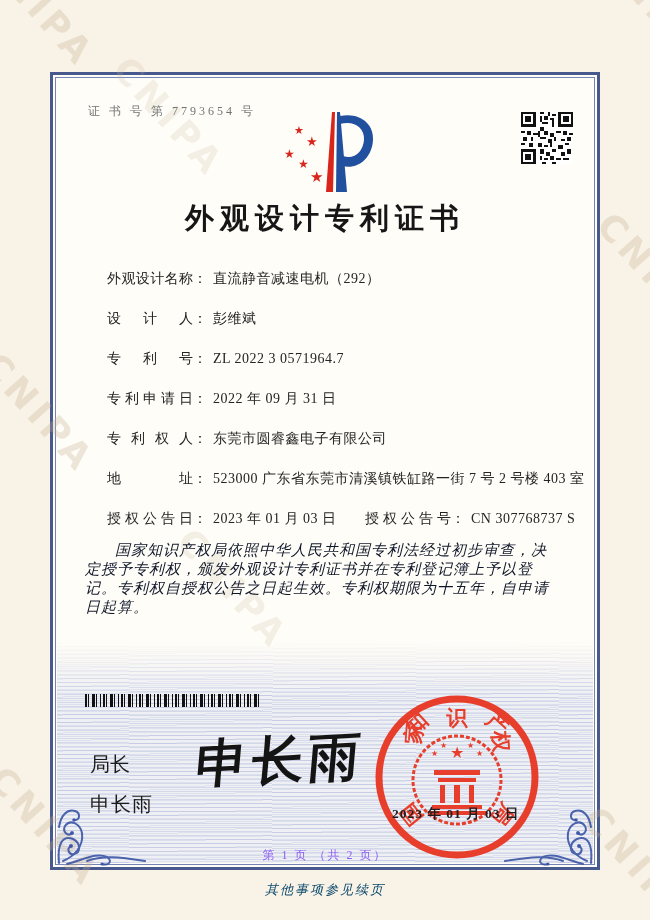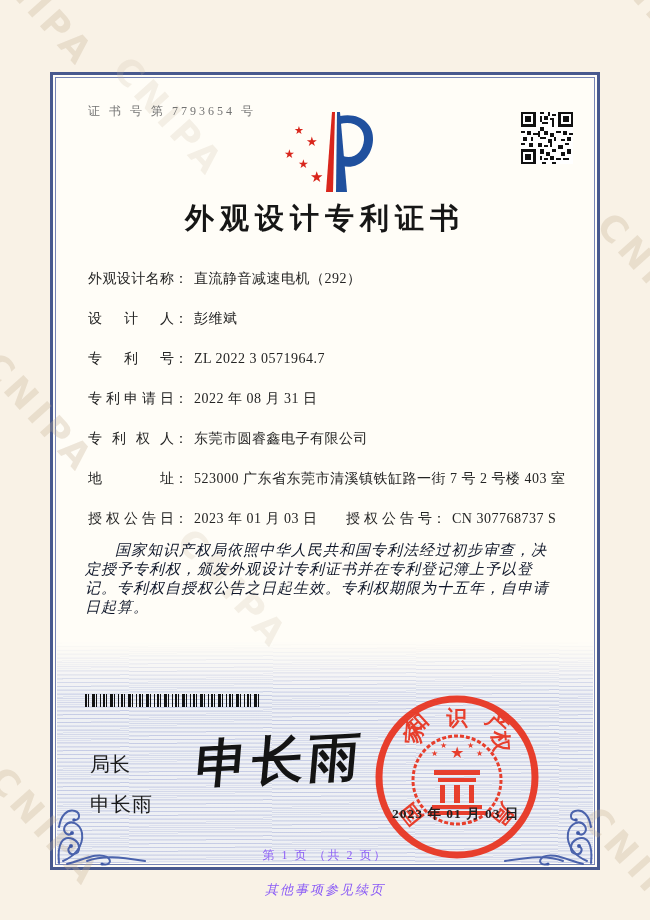--- a/index.html
+++ b/index.html
@@ -44,21 +44,21 @@
   
   .content { position:absolute; inset:0; z-index:3; }
   .cert-number { position:absolute; left:88px; top:103px; font-size:12px; letter-spacing:3px; color:#737373; }
   .qr { position:absolute; left:521px; top:112px; width:52px; height:52px; }
   .logo { position:absolute; left:276px; top:106px; width:104px; height:92px; }
   .title {
     position:absolute; left:0; right:0; top:199px; text-align:center;
     font-size:29px; font-weight:bold; letter-spacing:6px; color:#161616;
   }
   .fields { position:absolute; left:88px; top:270px; width:470px; }
-  .frow { position:relative; height:18px; margin-bottom:22px; white-space:nowrap; font-size:14px; color:#242424; }
+  .frow { position:relative; height:18px; margin-bottom:22px; white-space:nowrap; font-size:14px; color:#242424;margin-left:19px; }
   .flabel {
     display:inline-block; width:86px; text-align:justify; text-align-last:justify;
     -moz-text-align-last:justify; vertical-align:top;
   }
   .fcolon { display:inline-block; margin-right:6px; }
   .fvalue { letter-spacing:0.5px; }
   .fpair2 { position:absolute; left:258px; top:0; }
   .body-text {
     position:absolute; left:85px; top:541px; width:472px;
     font-size:15px; font-style:italic; line-height:19px; letter-spacing:1px;
@@ -80,21 +80,21 @@
     position:absolute; left:196px; top:726px; width:170px;
     font-size:52px; font-weight:bold; letter-spacing:4px; color:#141414;
     transform:rotate(-3deg) skewX(-8deg); white-space:nowrap;
   }
   .seal { position:absolute; left:372px; top:692px; width:170px; height:170px; z-index:4; }
   .seal-date {
     position:absolute; left:392px; top:805px; z-index:5;
     font-size:13.5px; font-weight:bold; letter-spacing:1px; color:#1f1f1f; white-space:nowrap;
   }
   .page-footer { position:absolute; left:0; right:0; top:847px; text-align:center; font-size:12px; letter-spacing:2px; color:#8b5cf6; }
-  .continuation { position:absolute; left:0; right:0; top:881px; text-align:center; font-size:13px; font-style:italic; letter-spacing:2px; color:#8b5cf6; z-index:3; }
+  .continuation { position:absolute; left:0; right:0; top:881px; text-align:center; font-size:13px; font-style:italic; letter-spacing:2px; color:#0c4a6e; z-index:3; }
   .ornament { position:absolute; width:95px; height:80px; z-index:4; }
   .orn-left  { left:53px;  top:787px; }
   .orn-right { left:502px; top:787px; }
 </style>
 </head>
 <body>
 
 <div class="wm-layer">
   <div class="wm wm1">CNIPA</div>
   <div class="wm wm2">CNIPA</div>
@@ -197,21 +197,21 @@
     <div class="frow">
       <span class="flabel">外观设计名称</span><span class="fcolon">：</span><span class="fvalue">直流静音减速电机（292）</span>
     </div>
     <div class="frow">
       <span class="flabel">设计人</span><span class="fcolon">：</span><span class="fvalue">彭维斌</span>
     </div>
     <div class="frow">
       <span class="flabel">专利号</span><span class="fcolon">：</span><span class="fvalue">ZL 2022 3 0571964.7</span>
     </div>
     <div class="frow">
-      <span class="flabel">专利申请日</span><span class="fcolon">：</span><span class="fvalue">2022 年 08 月 31 日</span>
+      <span class="flabel">专利申请日</span><span class="fcolon">：</span><span class="fvalue">2022 年 09 月 31 日</span>
     </div>
     <div class="frow">
       <span class="flabel">专利权人</span><span class="fcolon">：</span><span class="fvalue">东莞市圆睿鑫电子有限公司</span>
     </div>
     <div class="frow">
       <span class="flabel">地址</span><span class="fcolon">：</span><span class="fvalue">523000 广东省东莞市清溪镇铁缸路一街 7 号 2 号楼 403 室</span>
     </div>
     <div class="frow">
       <span>
         <span class="flabel">授权公告日</span><span class="fcolon">：</span><span class="fvalue">2023 年 01 月 03 日</span>

